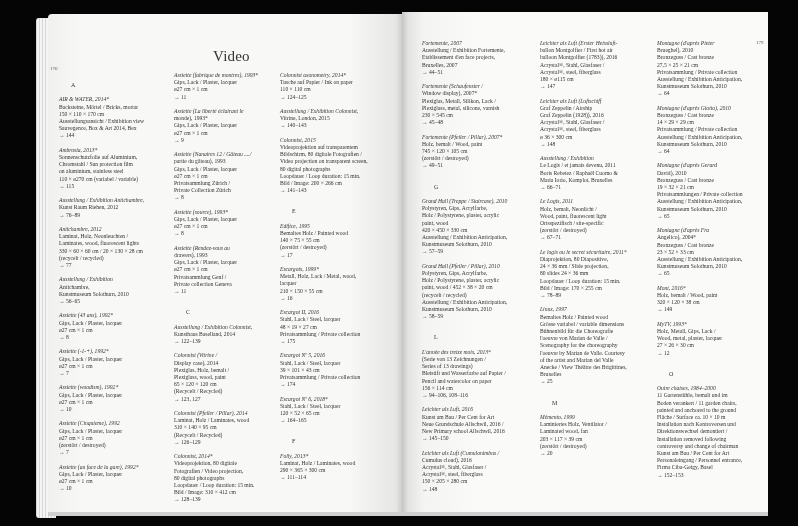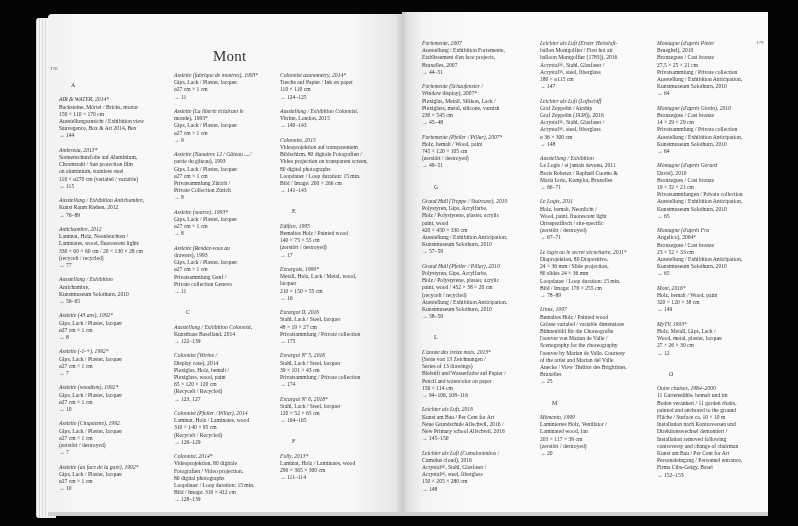--- a/index.html
+++ b/index.html
@@ -19,21 +19,21 @@
   .letter{margin:0 0 7.2px 12px;font-size:6px;}
   .letter.gap{margin-top:14px;}
 </style>
 </head>
 <body>
 
 <div class="spread">
   <div class="page-edges"></div>
   <div class="page left">
     <div class="page-no" style="left:2px;top:52px;">176</div>
-    <div class="title" style="left:165px;top:34px;">Mont</div>
+    <div class="title" style="left:165px;top:34px;">Video</div>
     <div class="col" id="left-col-1" style="left:11px;top:68px;">
         <div class="letter">A</div>
         <div class="entry">
           <div style="font-style: italic;">AIR &amp; WATER, 2014*</div>
           <div>Backsteine, Mörtel / Bricks, mortar</div>
           <div>150 × 110 × 170 cm</div>
           <div>Ausstellungsansicht / Exhibition view</div>
           <div>Sauvegence, Box &amp; Art 2014, Bex</div>
           <div>→ 144</div>
         </div>

